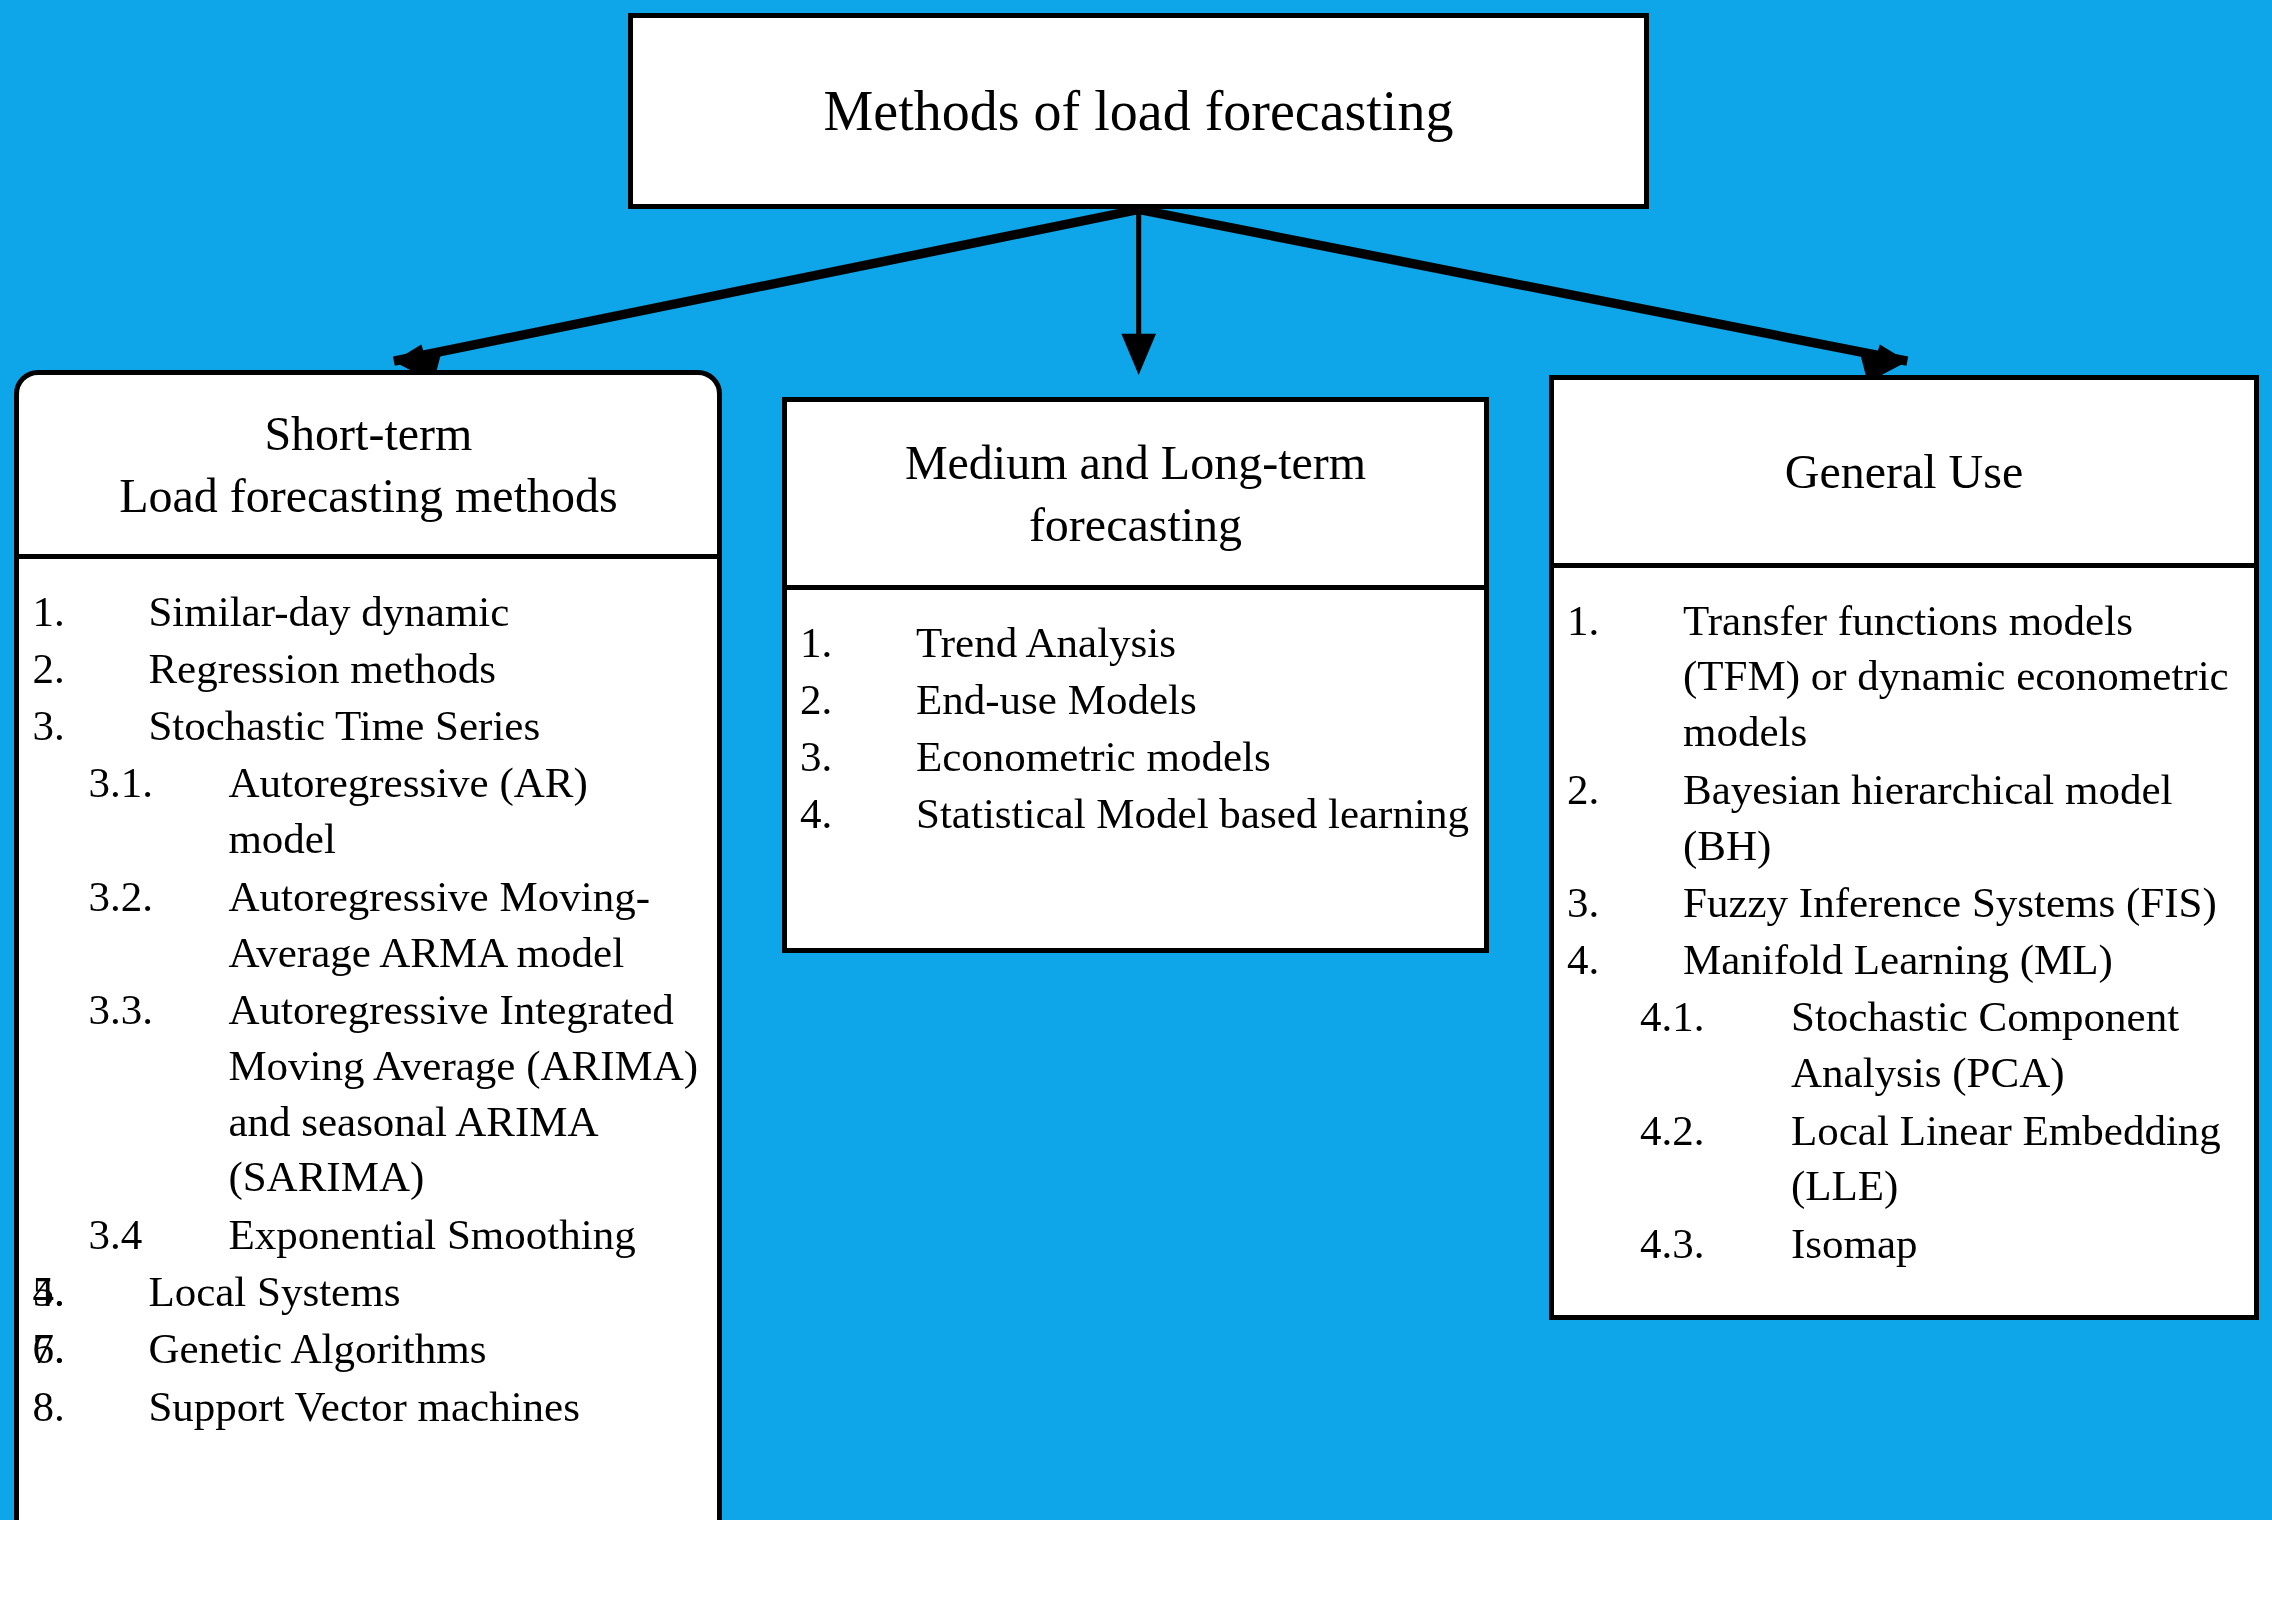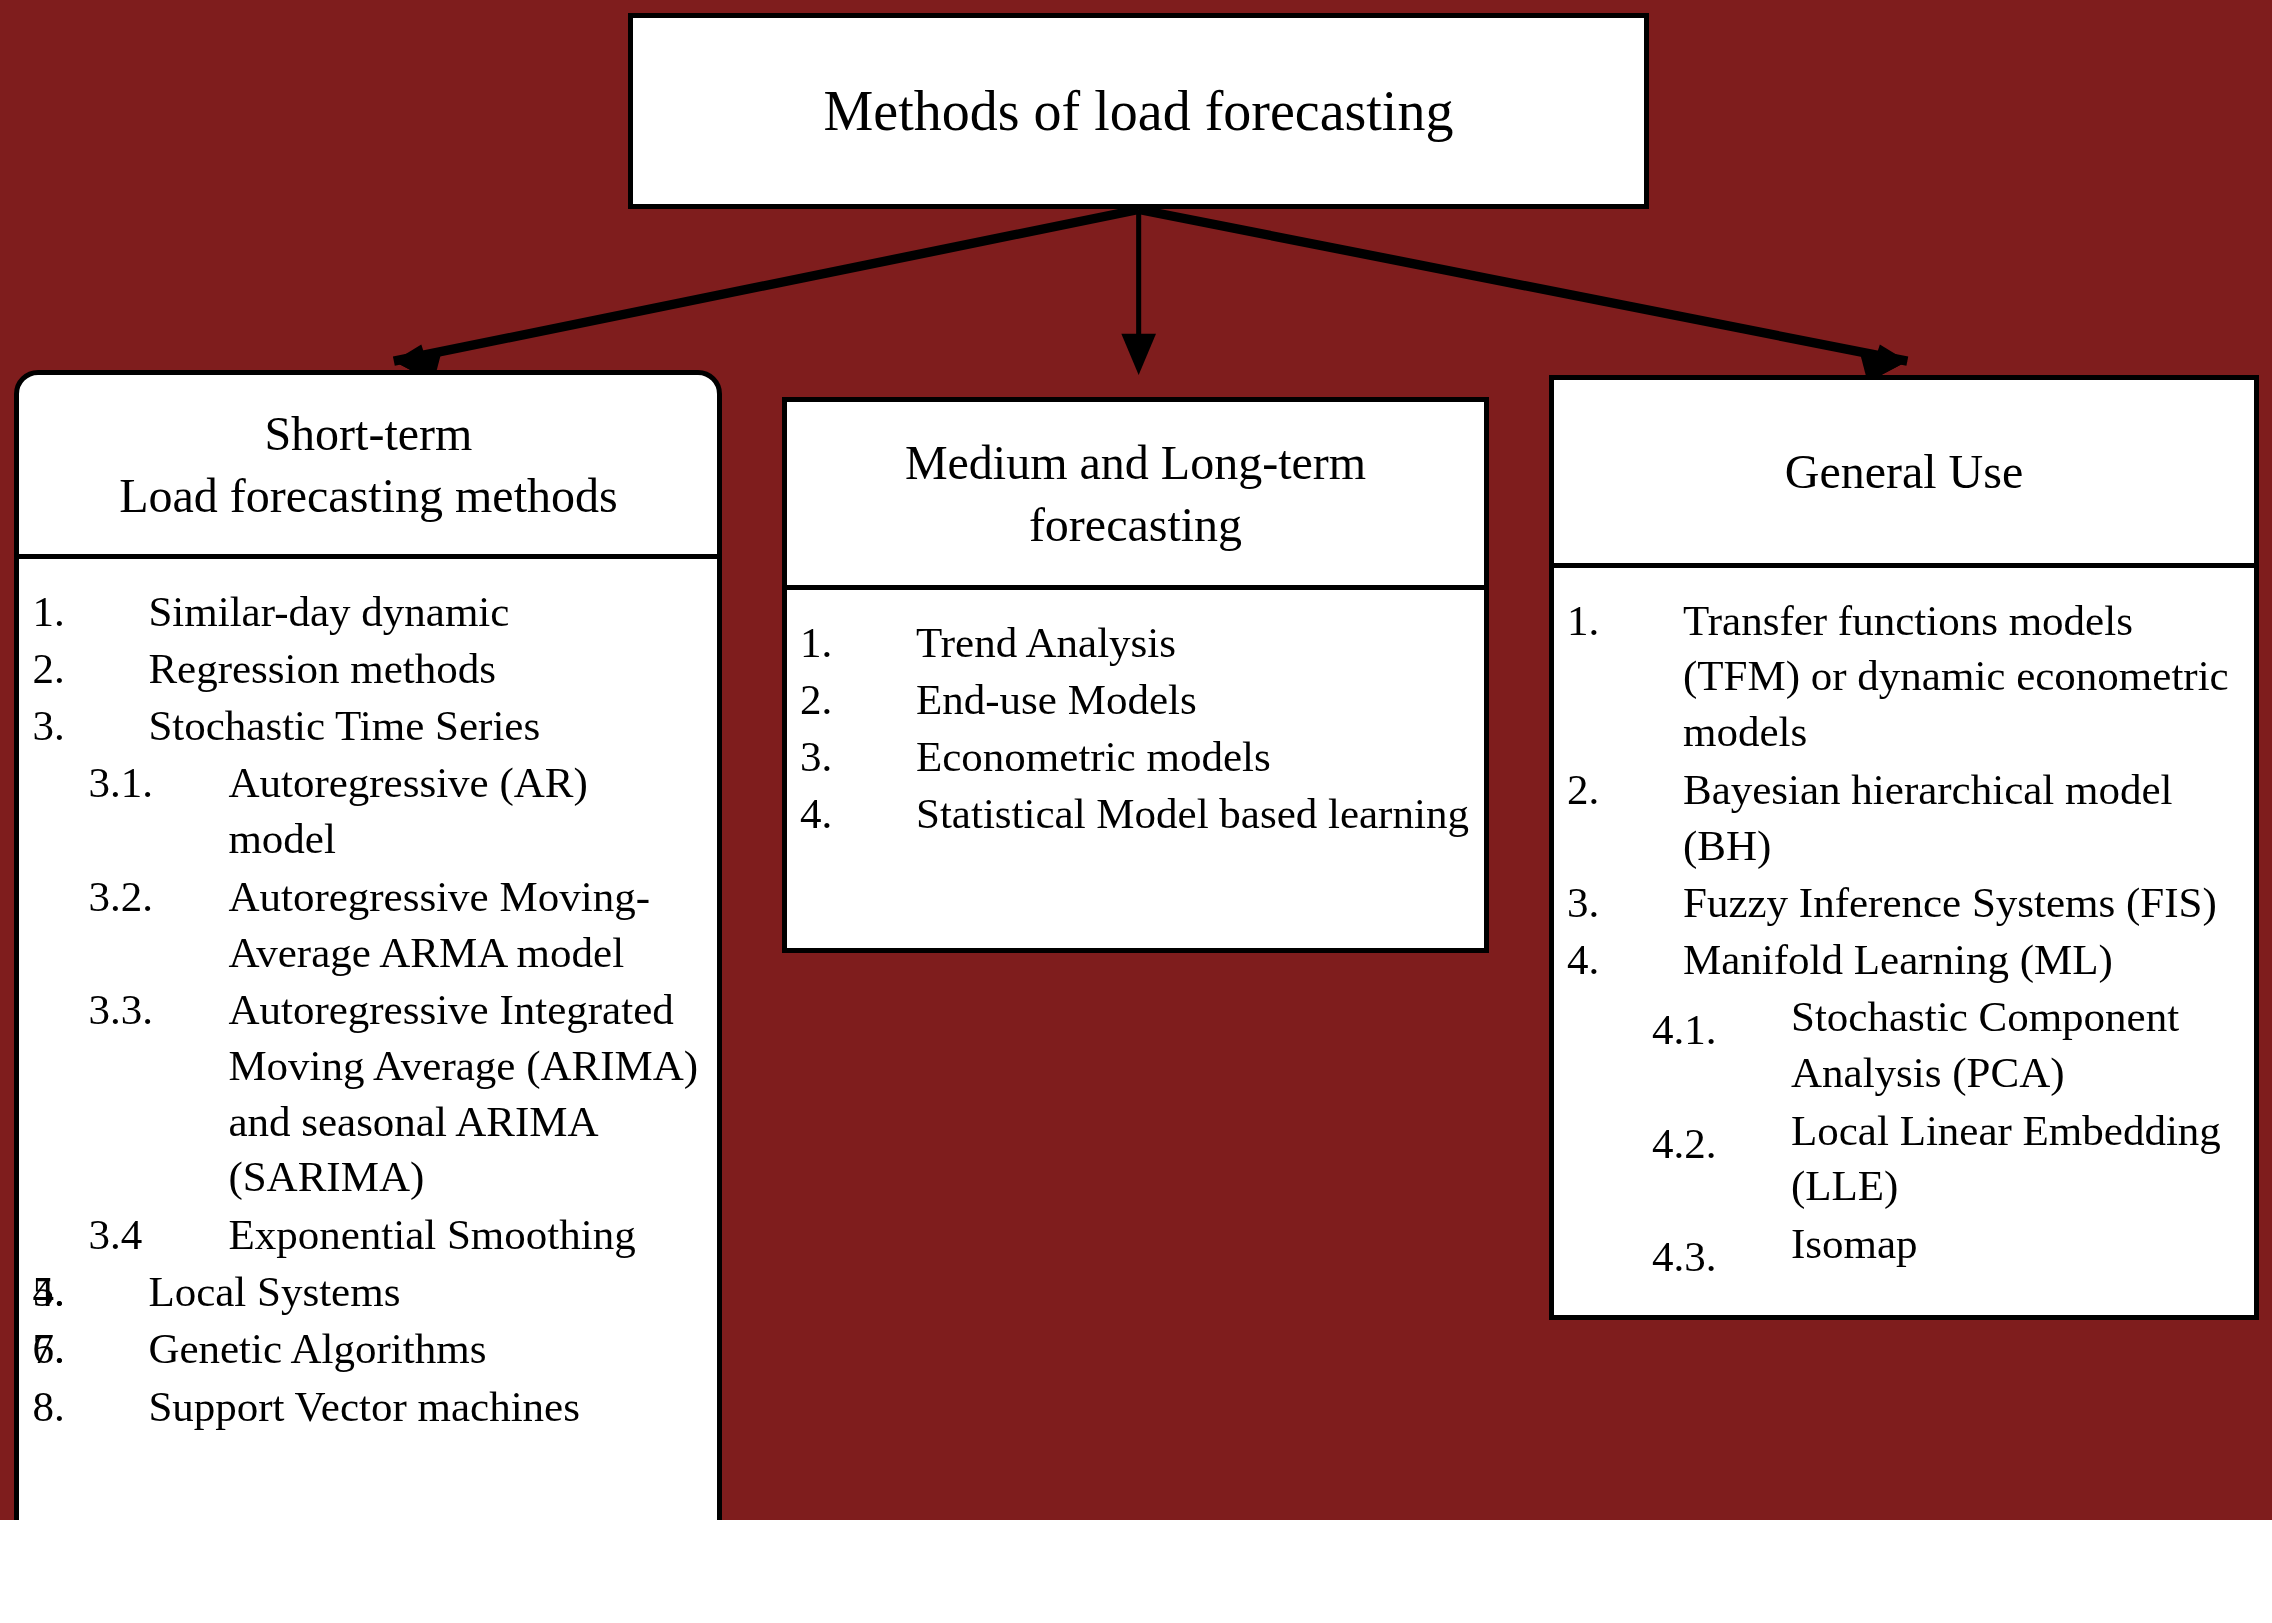--- a/index.html
+++ b/index.html
@@ -4,21 +4,21 @@
 <style>
   html, body {
     margin: 0;
     padding: 0;
     background: #ffffff;
   }
   #page {
     position: relative;
     width: 2273px;
     height: 1520px;
-    background: #7f1d1d;
+    background: #0ea5e9;
     font-family: "Liberation Serif", "DejaVu Serif", serif;
     color: #000000;
     overflow: hidden;
   }
 
   
   .box {
     position: absolute;
     box-sizing: border-box;
     border: 5px solid #000000;
@@ -90,21 +90,21 @@
   #box-short .item.lvl2 .num { left: 56px; width: 144px; }
 
   
   #box-medium .item.lvl1 { padding-left: 116px; }
   #box-medium .item.lvl1 .num { width: 108px; }
 
   
   #box-general .item.lvl1 { padding-left: 116px; }
   #box-general .item.lvl1 .num { width: 108px; }
   #box-general .item.lvl2 { padding-left: 224px; }
-  #box-general .item.lvl2 .num { left: 85px; width: 144px; margin-top: 13px; }
+  #box-general .item.lvl2 .num { left: 73px; width: 144px; }
 
   
   #box-short {
     left: 14.4px;
     top: 370px;
     width: 708px;
     height: 1241px;
     border-radius: 24px;
   }
   #box-short .cat-header { height: 184px; }

